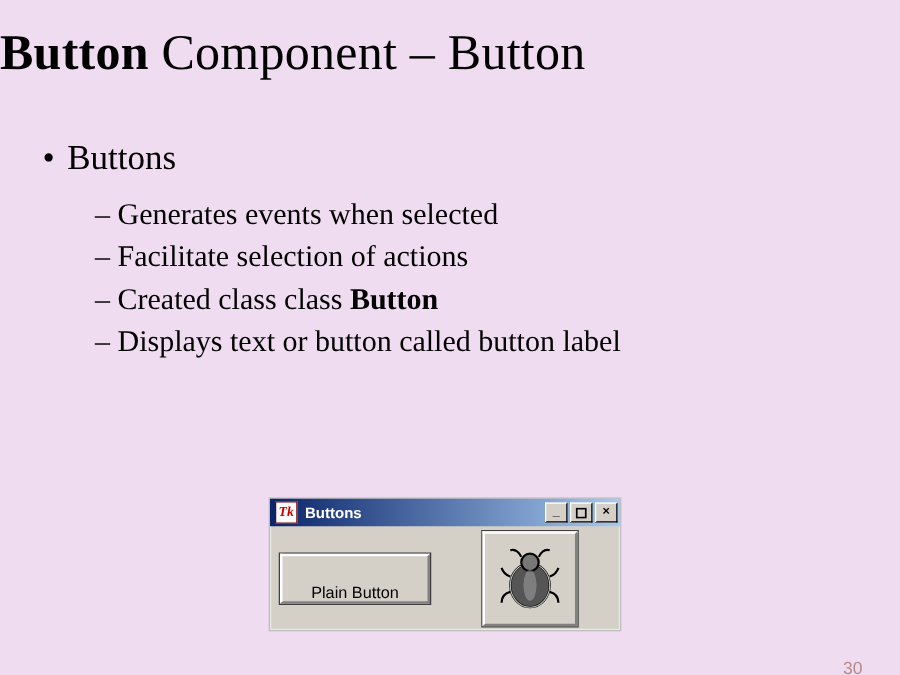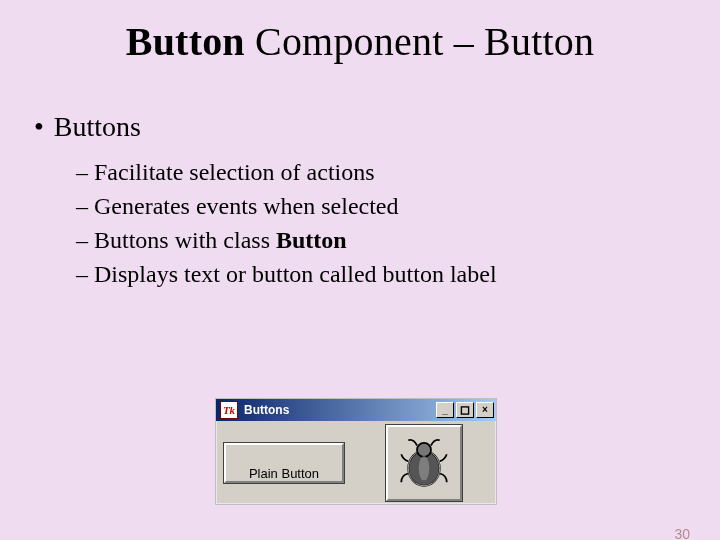--- a/index.html
+++ b/index.html
@@ -13,21 +13,20 @@
     position: relative;
     overflow: hidden;
   }
   .slide {
     position: relative;
     width: 720px;
     height: 540px;
     box-sizing: border-box;
   }
   .title {
-    text-align: center;
     font-size: 40px;
     margin-top: 18px;
     letter-spacing: 0.2px;
   }
   .title .bold { font-weight: bold; }
   .bullet-l1 {
     font-size: 28px;
     margin: 46px 0 0 34px;
   }
   .bullet-l1 .dot { margin-right: 10px; }
@@ -129,27 +128,27 @@
   <div class="title">
     <span class="bold">Button</span><span> Component – Button</span>
   </div>
 
   <div class="bullet-l1">
     <span class="dot">•</span><span>Buttons</span>
   </div>
 
   <div class="sublist">
     <div class="row">
+      <span class="dash">–</span><span>Generates events when selected</span>
+    </div>
+    <div class="row">
       <span class="dash">–</span><span>Facilitate selection of actions</span>
     </div>
     <div class="row">
-      <span class="dash">–</span><span>Generates events when selected</span>
-    </div>
-    <div class="row">
-      <span class="dash">–</span><span>Buttons with class </span><span class="b">Button</span>
+      <span class="dash">–</span><span>Created class class </span><span class="b">Button</span>
     </div>
     <div class="row">
       <span class="dash">–</span><span>Displays text or button called button label</span>
     </div>
   </div>
 
   <div class="tkwin">
     <div class="tk-titlebar">
       <div class="icon">Tk</div>
       <div class="caption">Buttons</div>

